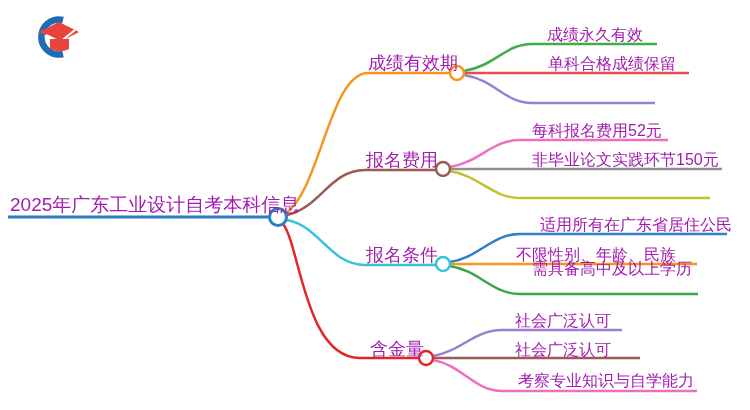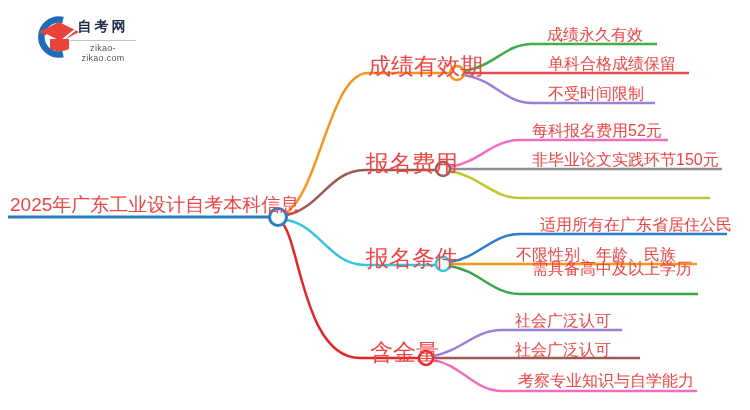--- a/index.html
+++ b/index.html
@@ -1,23 +1,23 @@
 <!DOCTYPE html>
 <html><head>
 <meta charset="utf-8">
 <style>
   html,body{margin:0;padding:0;background:#fff;}
   .canvas{
     position:relative;width:750px;height:410px;background:#ffffff;overflow:hidden;
     font-family:"Liberation Sans","DejaVu Sans",sans-serif;
   }
   svg.map{position:absolute;left:0;top:0;}
-  .label{position:absolute;color:#ef4444;white-space:nowrap;line-height:1.1;cursor:default;}
+  .label{position:absolute;color:#a21caf;white-space:nowrap;line-height:1.1;cursor:default;}
   .root-label{font-size:19px;}
-  .branch-label{font-size:23px;}
+  .branch-label{font-size:18px;}
   .child-label{font-size:16px;}
   
   .logo{position:absolute;left:34px;top:16px;width:110px;height:44px;}
   .logo-icon{position:absolute;left:0;top:0;}
   .logo-textcol{position:absolute;left:36px;top:2px;width:66px;text-align:center;}
   .logo-brand{font-size:14px;font-weight:bold;color:#1c2b4a;letter-spacing:3px;}
   .logo-divider{height:1px;background:#c2c2c2;margin:4px 0 2px 0;}
   .logo-domain{font-size:9px;color:#555;letter-spacing:.3px;}
 </style>
 </head>
@@ -25,25 +25,20 @@
 
 <div class="canvas">
 
   <div class="logo">
     <svg class="logo-icon" width="46" height="42" viewBox="0 0 46 42">
       <path d="M 29,4 A 17.5,17.5 0 1 0 29,38" fill="none" stroke="#1e6cb5" stroke-width="6.5"></path>
       <polygon points="25,6 45,16 26,26 5,16" fill="#e8443c"></polygon>
       <polyline points="12,19 26,26 41,14" fill="none" stroke="#ffffff" stroke-width="2.2"></polyline>
       <path d="M 16,23 L 35,23 L 35,33 Q 25.5,37.5 16,33 Z" fill="#e8443c"></path>
     </svg>
-    <div class="logo-textcol">
-      <div class="logo-brand">自考网</div>
-      <div class="logo-divider"></div>
-      <div class="logo-domain">zikao-zikao.com</div>
-    </div>
   </div>
 
   <svg class="map" width="750" height="410">
 
     <path d="M 8,217 H 269" fill="none" stroke-width="3" stroke="#2b7dc0"></path>
 
     <path d="M 286,213 C 320,190 330,73 368,73 L 450,73" fill="none" stroke-width="2.5" stroke="#f7941d"></path>
     <path d="M 464,71 C 495,66 505,44 532,44 L 657,44" fill="none" stroke-width="2.5" stroke="#3fae49"></path>
     <path d="M 464,73 L 689,73" fill="none" stroke-width="2.5" stroke="#e34d4d"></path>
     <path d="M 464,75 C 495,80 505,103 532,103 L 655,103" fill="none" stroke-width="2.5" stroke="#9b7fd4"></path>
@@ -68,21 +63,20 @@
     <circle cx="426" cy="358" r="7" fill="#fff" stroke-width="2.5" stroke="#e42527"></circle>
 
     <circle cx="278" cy="217" r="8.5" fill="#fff" stroke-width="3" stroke="#2b7dc0"></circle>
   </svg>
 
   <div class="label root-label" style="left:10px;top:195px;">2025年广东工业设计自考本科信息</div>
 
   <div class="label branch-label" style="left:368px;top:54px;">成绩有效期</div>
   <div class="label child-label" style="left:547px;top:26px;">成绩永久有效</div>
   <div class="label child-label" style="left:548px;top:55px;">单科合格成绩保留</div>
-  <div class="label child-label" style="left:548px;top:85px;">不受时间限制</div>
 
   <div class="label branch-label" style="left:366px;top:151px;">报名费用</div>
   <div class="label child-label" style="left:532px;top:122px;">每科报名费用52元</div>
   <div class="label child-label" style="left:532px;top:151px;">非毕业论文实践环节150元</div>
 
   <div class="label branch-label" style="left:366px;top:246px;">报名条件</div>
   <div class="label child-label" style="left:540px;top:216px;">适用所有在广东省居住公民</div>
   <div class="label child-label" style="left:516px;top:246px;">不限性别、年龄、民族</div>
   <div class="label child-label" style="left:532px;top:260px;">需具备高中及以上学历</div>
 

